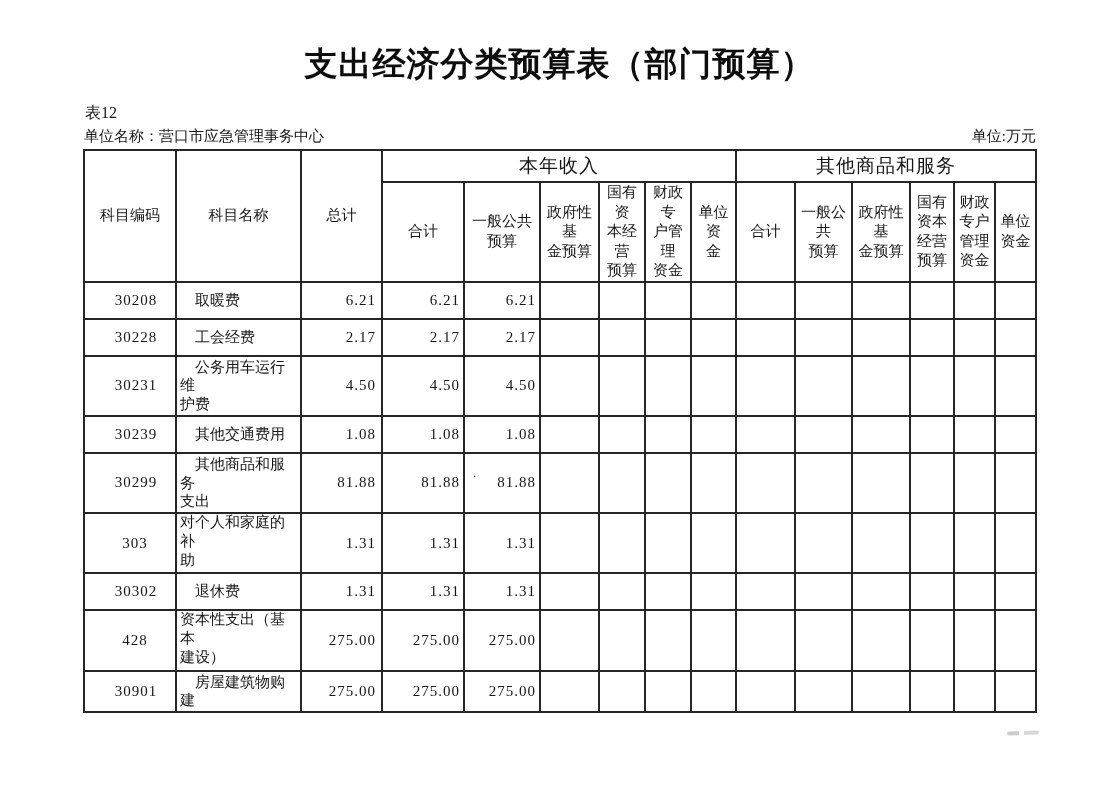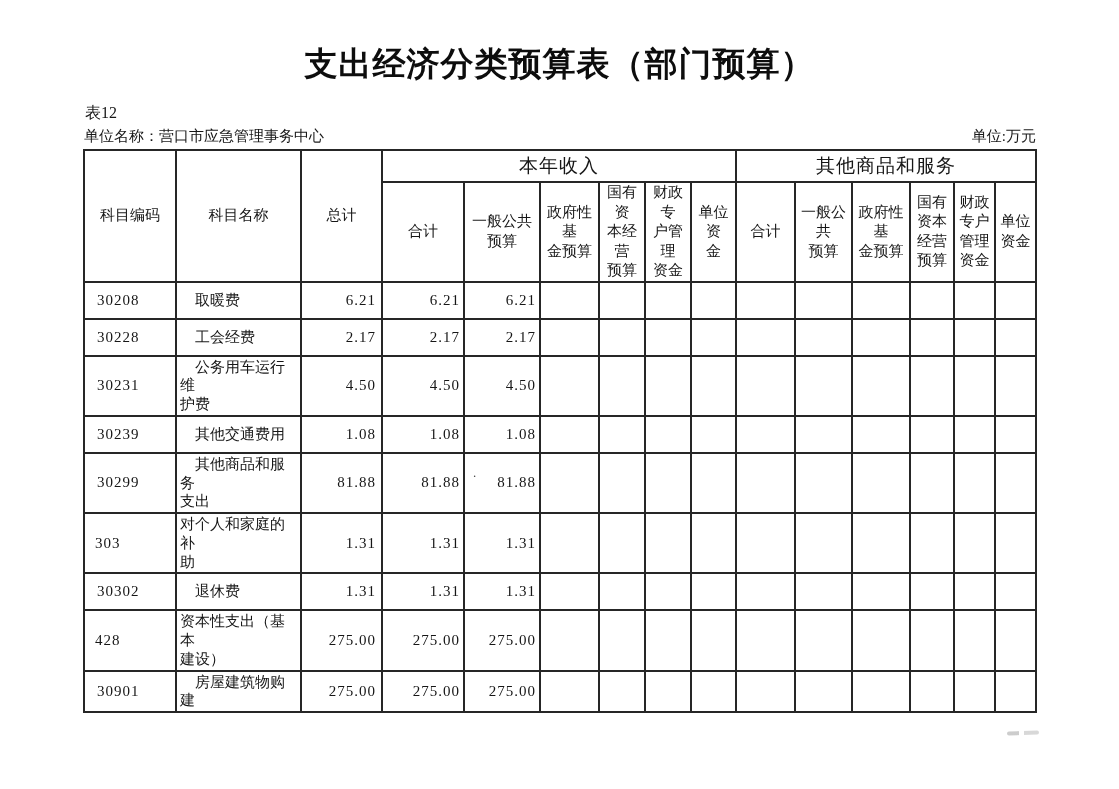--- a/index.html
+++ b/index.html
@@ -31,28 +31,28 @@
   }
   .budget thead tr.group-row { height:32px; }
   .budget thead tr.subhead   { height:87px; }
   .budget tbody tr { height:37px; }
   .budget tbody tr:last-child { height:28px; }
   .budget th {
     font-size:15px; text-align:center; white-space:pre-line; line-height:1.3;
   }
   .budget th.group-th { font-size:19px; letter-spacing:1px; }
   td.col-code {
-    font-size:15px; text-align:left; padding-left:12px; letter-spacing:1px;border-radius:15px;
+    font-size:15px; text-align:center; padding-left:12px; letter-spacing:1px;border-radius:15px;
   }
   tr.class-level td.col-code { padding-left:10px; }
   td.col-name {
     font-size:15px; text-align:left; padding:1px 2px 1px 3px;
     white-space:pre-line; line-height:1.25; text-indent:15px;margin-top:47px;
   }
-  tr.class-level td.col-name { text-indent:0; }
+  tr.class-level td.col-name { text-indent:0;font-family:Liberation Mono, monospace; }
   td.col-num {
     font-size:15px; text-align:right; padding-right:3px;
     letter-spacing:1px; position:relative;
   }
   td.col-total { padding-right:5px; }
   .stray-dot {
     position:absolute; left:8px; top:11px; font-size:13px; color:#4a4a4a;
     letter-spacing:0;
   }
   .artifact {

